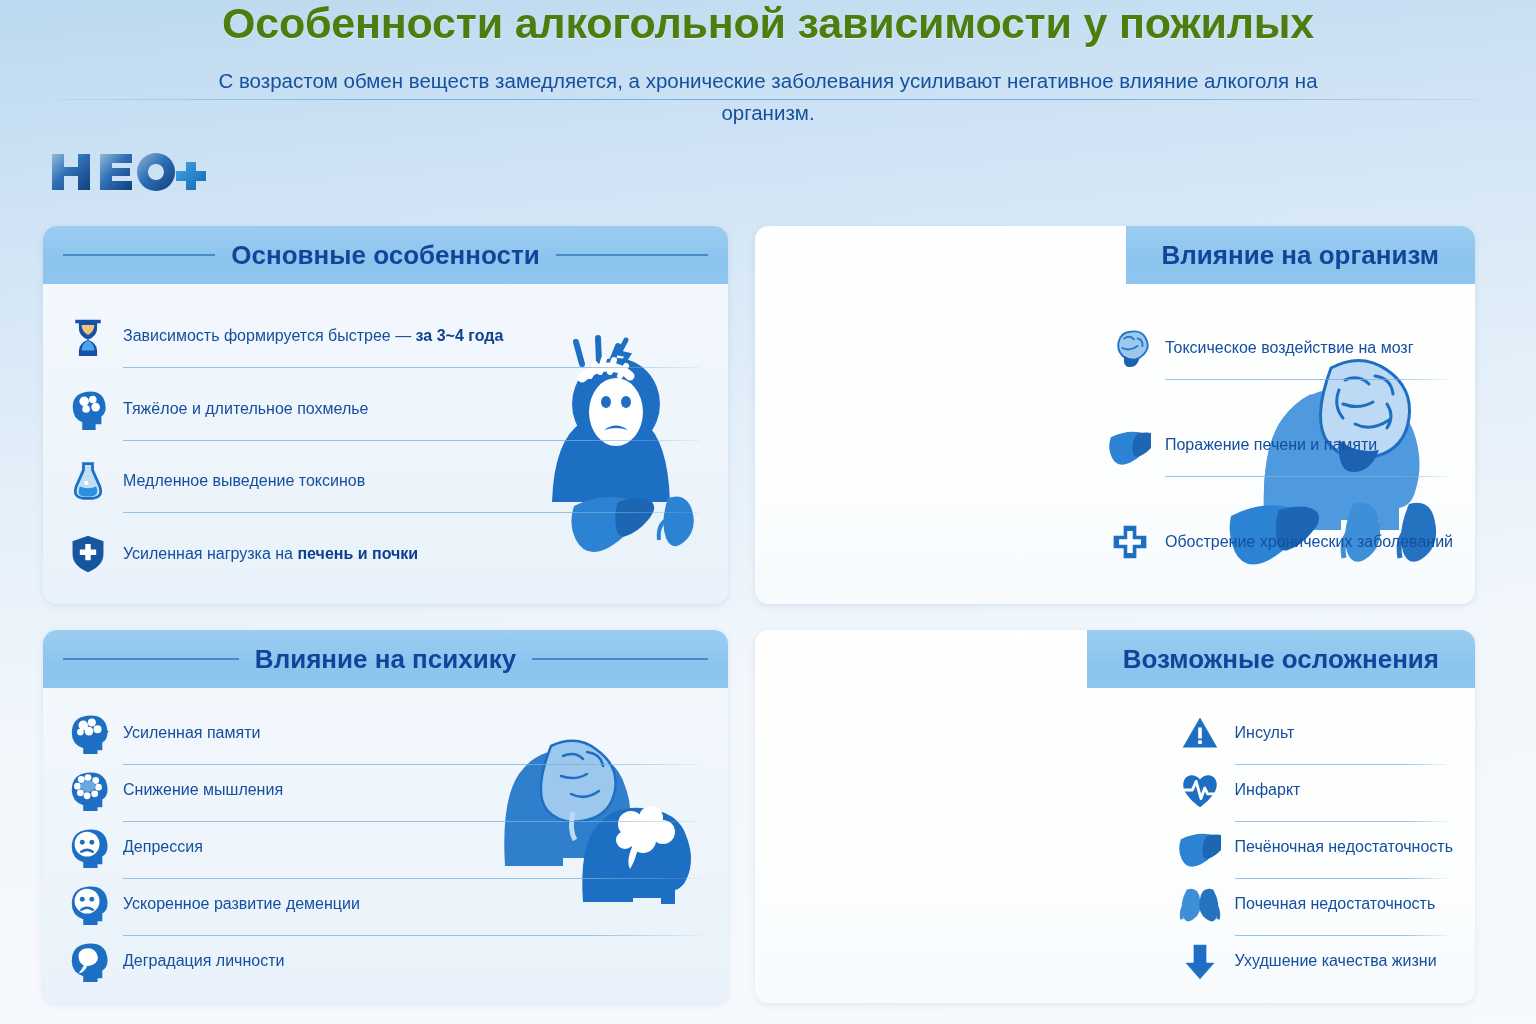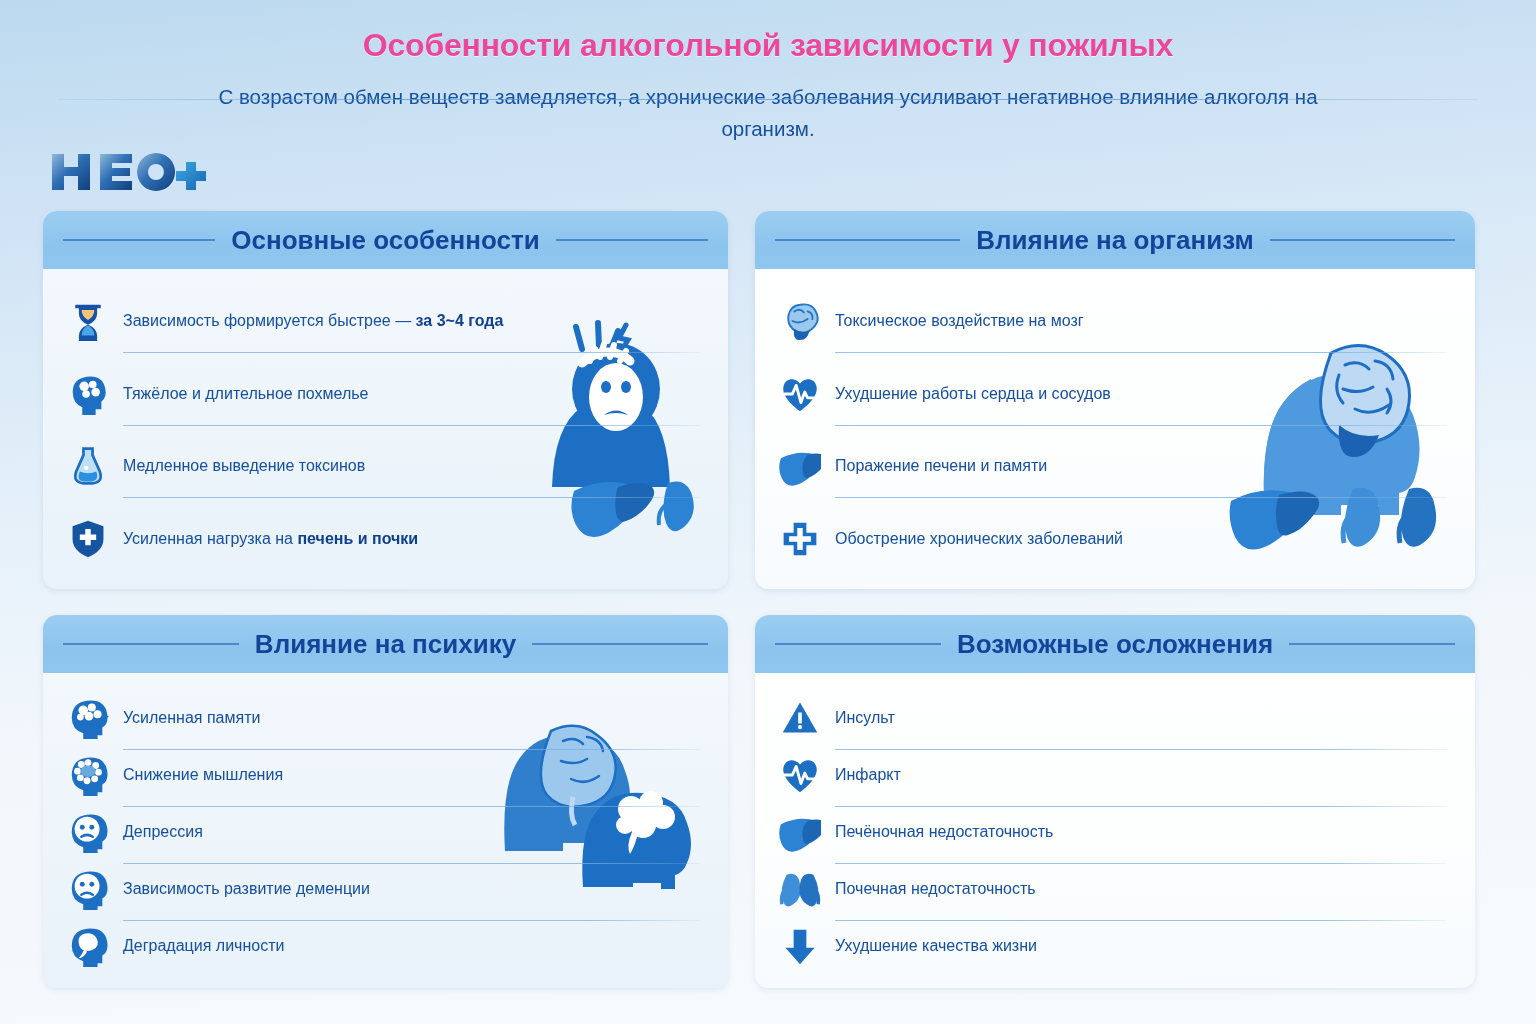--- a/index.html
+++ b/index.html
@@ -7,25 +7,24 @@
   body {
     font-family: "Liberation Sans", sans-serif;
     background: linear-gradient(175deg, #bcd9ef 0%, #cfe3f5 18%, #e3eff9 42%, #f2f7fc 65%, #f7fafd 100%);
     position: relative;
     overflow: hidden;
   }
 
   
   .page-title {
     text-align: center;
-    font-size: 32px;
+    font-size: 43px;
     font-weight: bold;
-    color: #ec4899;
+    color: #4d7c0f;
     letter-spacing: -0.2px;
-    padding-top: 28px;
     line-height: 1.1;
     text-shadow: 0 1px 0 rgba(255,255,255,.55);
   }
   .title-rule {
     position: absolute;
     left: 58px; right: 58px; top: 99px;
     height: 1px;
     background: linear-gradient(90deg, rgba(110,170,220,.15), rgba(90,155,210,.75) 25%, rgba(90,155,210,.75) 75%, rgba(110,170,220,.15));
   }
   .subtitle {
@@ -45,40 +44,40 @@
     width: 160px;
     height: 52px;
     display: flex;
     align-items: center;
   }
 
   
   .grid {
     position: absolute;
     left: 43px;
-    top: 211px;
+    top: 226px;
     width: 1432px;
     height: 790px;
     display: grid;
     grid-template-columns: 685px 720px;
     grid-template-rows: 378px 373px;
     column-gap: 27px;
     row-gap: 26px;
   }
 
   .card {
     border-radius: 14px;
     background: linear-gradient(180deg, #f4f9fd 0%, #eef5fb 55%, #e9f2fa 100%);
     box-shadow: 0 2px 6px rgba(60,110,160,.13);
     overflow: hidden;
     display: flex;
     flex-direction: column;
     position: relative;
   }
-  .card.white { background: linear-gradient(180deg, #ffffff 0%, #fdfefe 60%, #f7fbfe 100%); }
+  .card.white { background: linear-gradient(180deg, #ffffff 0%, #fdfefe 60%, #f7fbfe 100%); align-items: flex-end; }
 
   .card-head {
     height: 58px;
     background: linear-gradient(180deg, #9ccdf1 0%, #8cc4ee 60%, #8fc6ef 100%);
     display: flex;
     align-items: center;
     justify-content: center;
     gap: 16px;
     padding: 0 20px;
     flex: none;
@@ -293,30 +292,20 @@
                 <path d="M30 12 q6 2 5 8"></path>
                 <path d="M14 22 q8 4 16 -2"></path>
             </g>
             <path d="M16 30 q8 6 16 2 q-2 10 -10 10 q-8 0 -6 -12 Z" fill="#1b62b2"></path>
           </svg>
         </span>
         <span class="rowtext">Токсическое воздействие на мозг</span>
         <span class="sep"></span>
       </div>
 
-      <div class="row">
-        <span class="ico">
-          <svg viewBox="0 0 44 44" width="42" height="42">
-            <path d="M22 40 C6 28 3 19 5 13 C7 6 16 4 22 11 C28 4 37 6 39 13 C41 19 38 28 22 40 Z" fill="#1d6fc4"></path>
-            <path d="M6 22 h8 l4 -9 l5 18 l4 -11 l3 6 h10" stroke="#ffffff" stroke-width="3" fill="none" stroke-linejoin="round" stroke-linecap="round"></path>
-          </svg>
-        </span>
-        <span class="rowtext">Ухудшение работы сердца и сосудов</span>
-        <span class="sep"></span>
-      </div>
 
       <div class="row">
         <span class="ico">
           <svg viewBox="0 0 44 44" width="42" height="42">
             <path d="M2 14 q18-9 36-4 q7 2 4 9 q-4 13 -19 21 q-14 7 -20 -5 q-5 -10 -1 -21 Z" fill="#2c83d4"></path>
             <path d="M30 10 q14-3 18 2 q3 5 -3 12 q-7 8 -14 10 q-5 2 -6 -5 q-2 -11 5 -19 Z" fill="#1c66b4"></path>
           </svg>
         </span>
         <span class="rowtext">Поражение печени и памяти</span>
         <span class="sep"></span>
@@ -422,21 +411,21 @@
       <div class="row">
         <span class="ico">
           <svg viewBox="0 0 44 44" width="42" height="42">
             <path d="M5 22 q0-16 16-18 q18-2 21 13 q2 11 -5 15 l0 8 l-5 0 l0 6 l-15 0 l0-8 q-12-4 -12-16 Z" fill="#1d6fc4"></path>
             <circle cx="21" cy="19" r="13" fill="#ffffff"></circle>
             <circle cx="16" cy="17" r="2.6" fill="#1d6fc4"></circle>
             <circle cx="26" cy="17" r="2.6" fill="#1d6fc4"></circle>
             <path d="M15 28 q6-4 12 0" stroke="#1d6fc4" stroke-width="2.6" fill="none" stroke-linecap="round"></path>
           </svg>
         </span>
-        <span class="rowtext">Зависимость развитие деменции</span>
+        <span class="rowtext">Ускоренное развитие деменции</span>
         <span class="sep"></span>
       </div>
 
       <div class="row">
         <span class="ico">
           <svg viewBox="0 0 44 44" width="42" height="42">
             <path d="M5 22 q0-16 16-18 q18-2 21 13 q2 11 -5 15 l0 8 l-5 0 l0 6 l-15 0 l0-8 q-12-4 -12-16 Z" fill="#1d6fc4"></path>
             <path d="M16 10 q10-4 15 4 q4 8 -4 12 q-10 4 -14 -4 q-3 -8 3 -12 Z" fill="#ffffff"></path>
             <path d="M18 26 q-3 6 -6 9 q6 -1 9 -7 Z" fill="#ffffff"></path>
           </svg>

